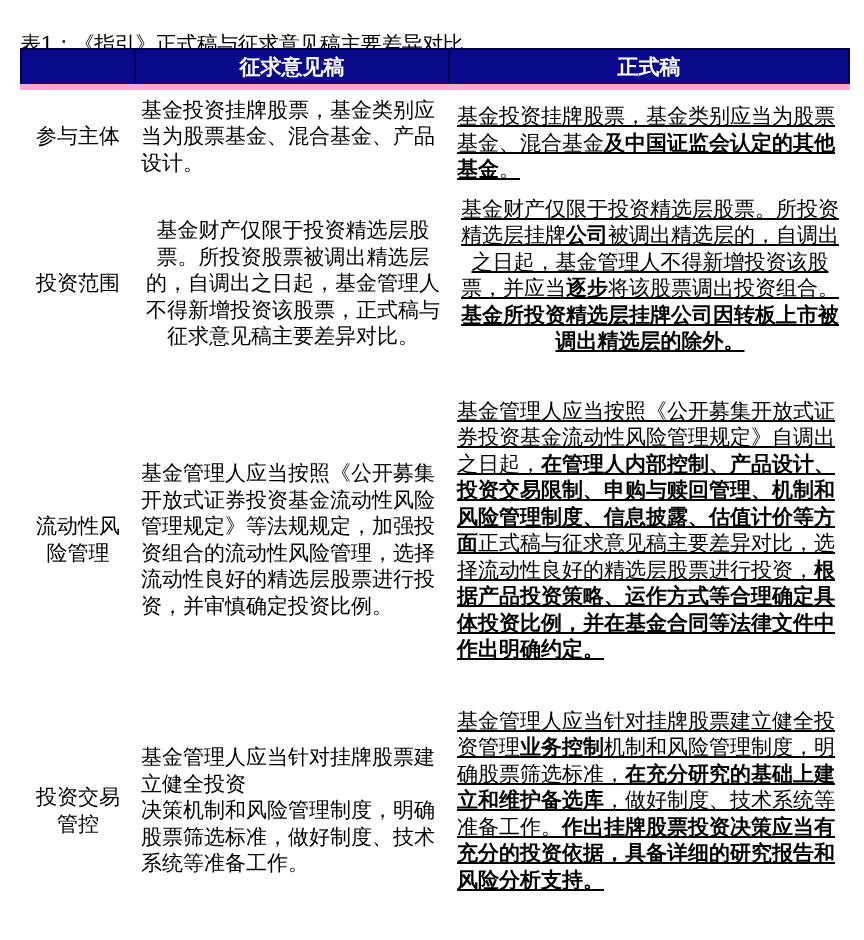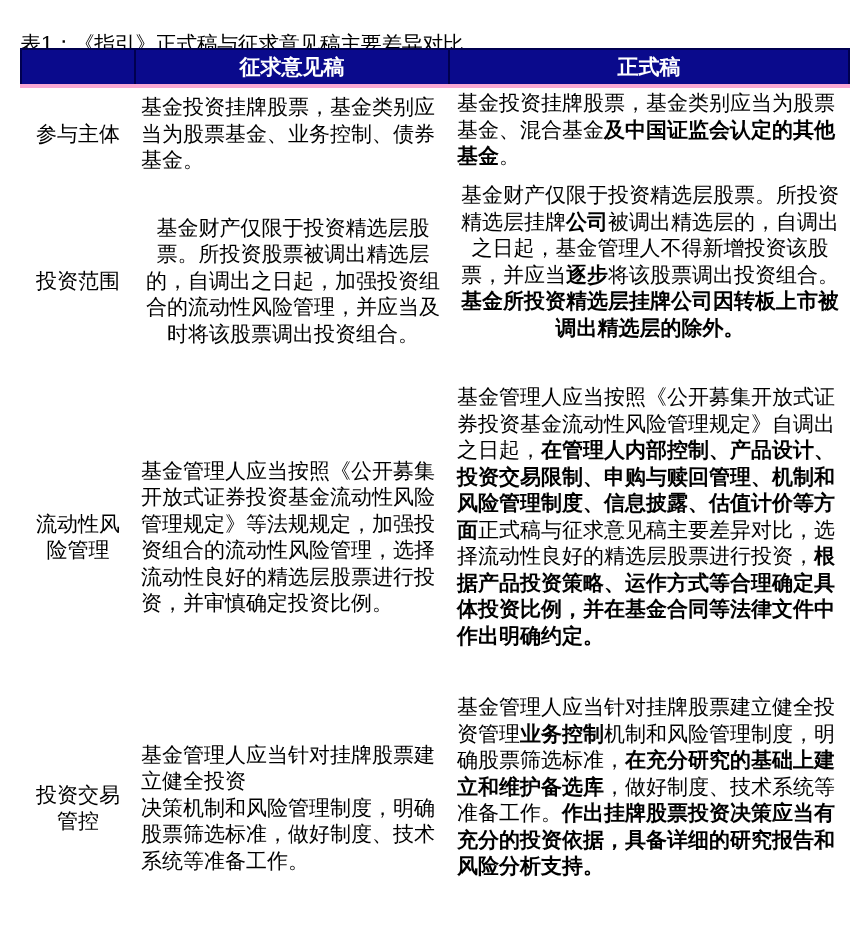--- a/index.html
+++ b/index.html
@@ -39,21 +39,21 @@
       background: #0a0a8c;
       color: #ffffff;
       height: 34px;
       padding: 0;
       font-size: 21px;
       font-weight: bold;
       text-align: center;
       vertical-align: middle;
       border-right: 2px solid #000050;
       border-top: 2px solid #000050;
-      border-bottom: 4px solid #f9a8d4;
+      border-bottom: 6px solid #f9a8d4;
     }
     .tbl thead th:first-child { border-left: 2px solid #000050; }
     .tbl tbody td {
       padding: 0;
       vertical-align: middle;
       font-size: 21px;
       line-height: 26.5px;
     }
     .tbl tbody td.label {
       text-align: center;
@@ -65,21 +65,21 @@
     }
     .tbl tbody td.new {
       padding-left: 8px;
       padding-right: 6px;
       vertical-align: top;
     }
     .row1 td { height: 92px; }
     .row2 td { height: 202px; text-align: center; }
     .row3 td { height: 310px; }
     .row4 td { height: 232px; }
-    .tbl tbody td.new .pad { padding-top: 2px; }
+    .tbl tbody td.new .pad { padding-top: 13px; text-decoration: underline; }
     b { font-weight: bold; }
   </style>
 </head>
 <body>
 
 <div class="caption">表1：《指引》正式稿与征求意见稿主要差异对比</div>
 
 <table class="tbl">
   <colgroup>
     <col class="c0">
@@ -89,30 +89,30 @@
   <thead>
     <tr>
       <th></th>
       <th>征求意见稿</th>
       <th>正式稿</th>
     </tr>
   </thead>
   <tbody>
     <tr class="row1">
       <td class="label">参与主体</td>
-      <td class="old">基金投资挂牌股票，基金类别应当为股票基金、业务控制、债券基金。</td>
+      <td class="old">基金投资挂牌股票，基金类别应当为股票基金、混合基金、产品设计。</td>
       <td class="new">
         <div class="pad">
           <span>基金投资挂牌股票，基金类别应当为股票基金、混合基金</span><b>及中国证监会认定的其他基金</b><span>。</span>
         </div>
       </td>
     </tr>
     <tr class="row2">
       <td class="label">投资范围</td>
-      <td class="old">基金财产仅限于投资精选层股票。所投资股票被调出精选层的，自调出之日起，加强投资组合的流动性风险管理，并应当及时将该股票调出投资组合。</td>
+      <td class="old">基金财产仅限于投资精选层股票。所投资股票被调出精选层的，自调出之日起，基金管理人不得新增投资该股票，正式稿与征求意见稿主要差异对比。</td>
       <td class="new">
         <div class="pad">
           <span>基金财产仅限于投资精选层股票。所投资精选层挂牌</span><b>公司</b><span>被调出精选层的，自调出之日起，基金管理人不得新增投资该股票，并应当</span><b>逐步</b><span>将该股票调出投资组合。</span><b>基金所投资精选层挂牌公司因转板上市被调出精选层的除外。</b>
         </div>
       </td>
     </tr>
     <tr class="row3">
       <td class="label">
         <div>流动性风</div>
         <div>险管理</div>

